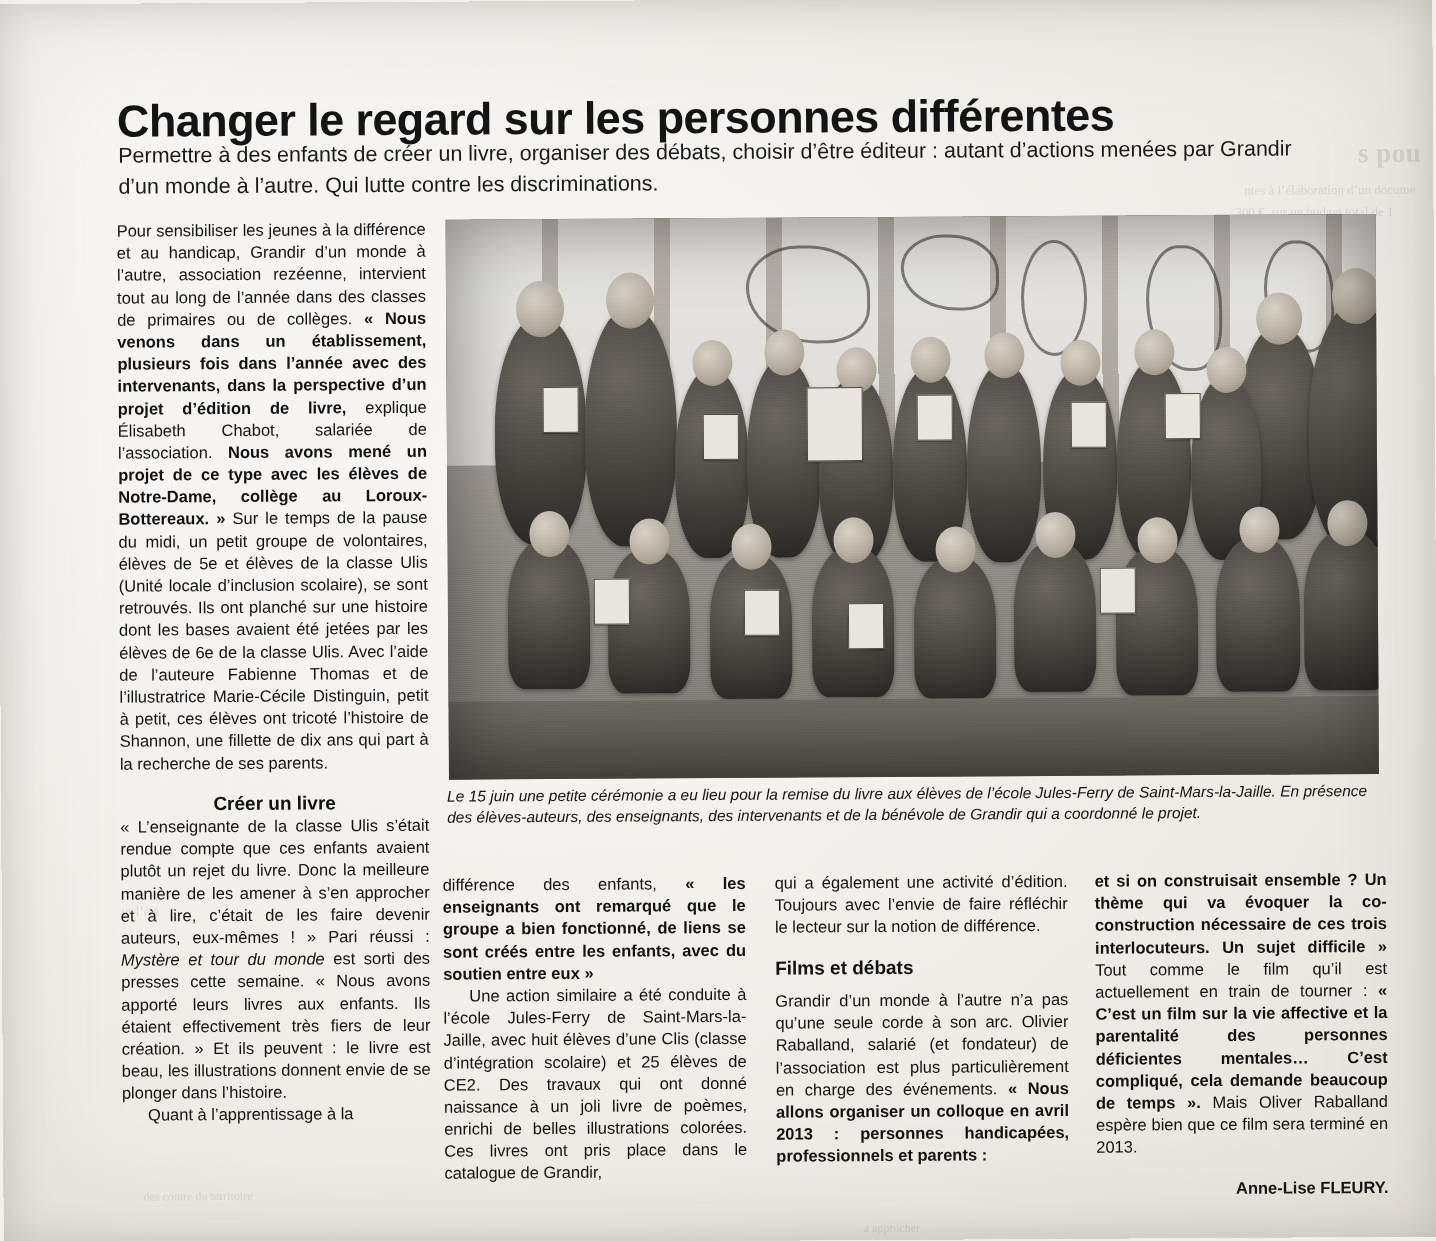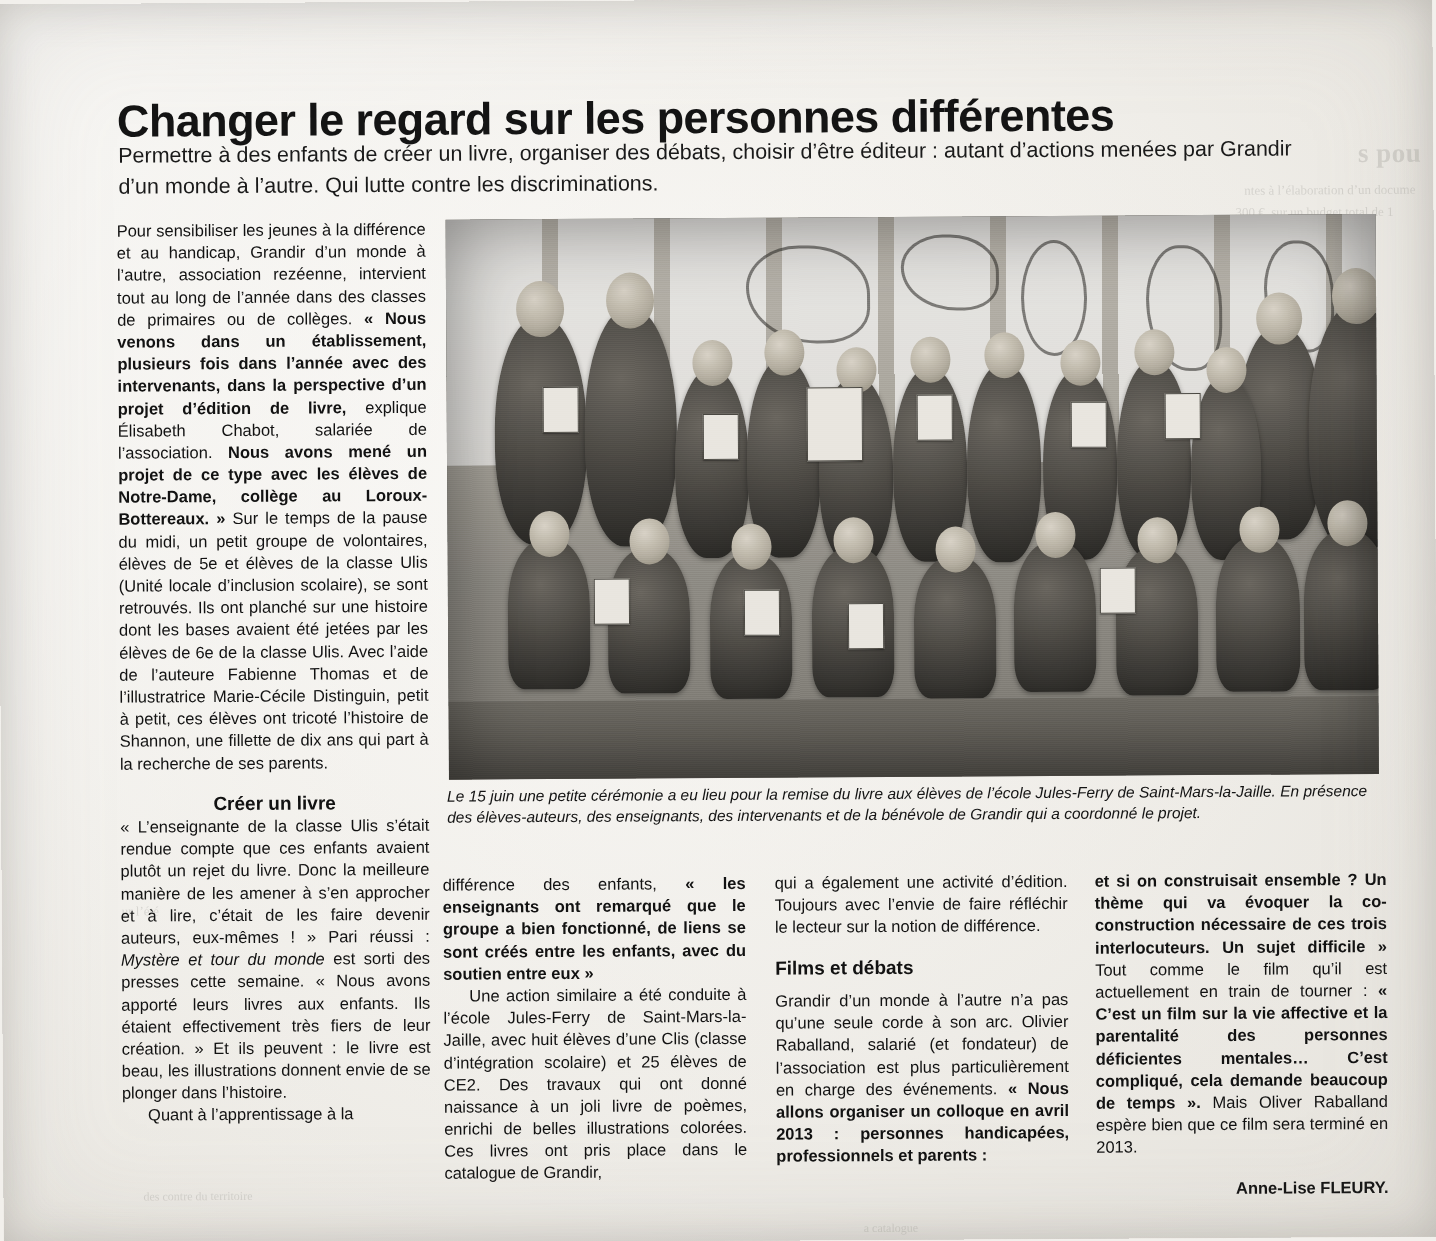--- a/index.html
+++ b/index.html
@@ -217,21 +217,21 @@
 
 <div class="page">
   <div class="sheet">
     <div class="paper-tint"></div>
 
     <div class="ghost g1">s pou</div>
     <div class="ghost g2">ntes à l’élaboration d’un docume</div>
     <div class="ghost g3">300 €, sur un budget total de 1</div>
     <div class="ghost g4">ur l’été</div>
     <div class="ghost g5">des contre du territoire</div>
-    <div class="ghost g6">a catalogue</div>
+    <div class="ghost g6">a approcher</div>
 
     <h1 class="headline">Changer le regard sur les personnes différentes</h1>
 
     <div class="standfirst">Permettre à des enfants de créer un livre, organiser des débats, choisir d’être éditeur : autant d’actions menées par Grandir d’un monde à l’autre. Qui lutte contre les discriminations.</div>
 
     <div class="col-a">
       <p>
         <span>Pour sensibiliser les jeunes à la différence et au handicap, Grandir d’un monde à l’autre, association rezéenne, intervient tout au long de l’année dans des classes de primaires ou de collèges. </span><span class="b">« Nous venons dans un établissement, plusieurs fois dans l’année avec des intervenants, dans la perspective d’un projet d’édition de livre,</span><span> explique Élisabeth Chabot, salariée de l’association. </span><span class="b">Nous avons mené un projet de ce type avec les élèves de Notre-Dame, collège au Loroux-Bottereaux. »</span><span> Sur le temps de la pause du midi, un petit groupe de volontaires, élèves de 5e et élèves de la classe Ulis (Unité locale d’inclusion scolaire), se sont retrouvés. Ils ont planché sur une histoire dont les bases avaient été jetées par les élèves de 6e de la classe Ulis. Avec l’aide de l’auteure Fabienne Thomas et de l’illustratrice Marie-Cécile Distinguin, petit à petit, ces élèves ont tricoté l’histoire de Shannon, une fillette de dix ans qui part à la recherche de ses parents.</span>
       </p>
       <div class="subhead">Créer un livre</div>

